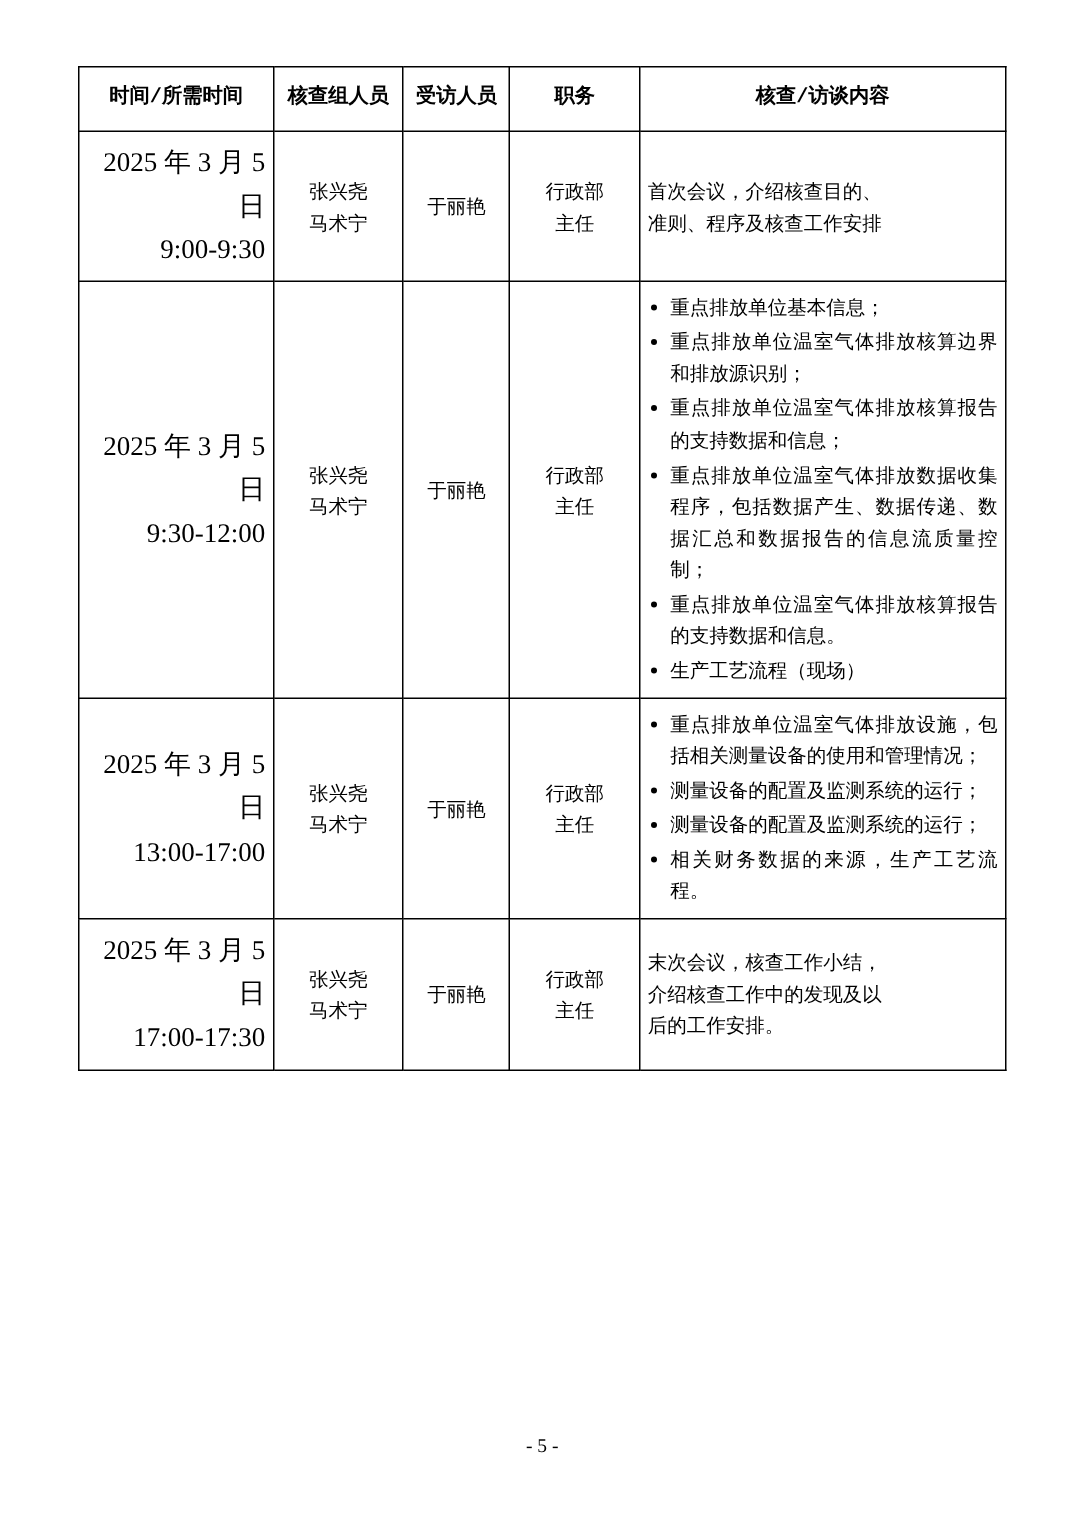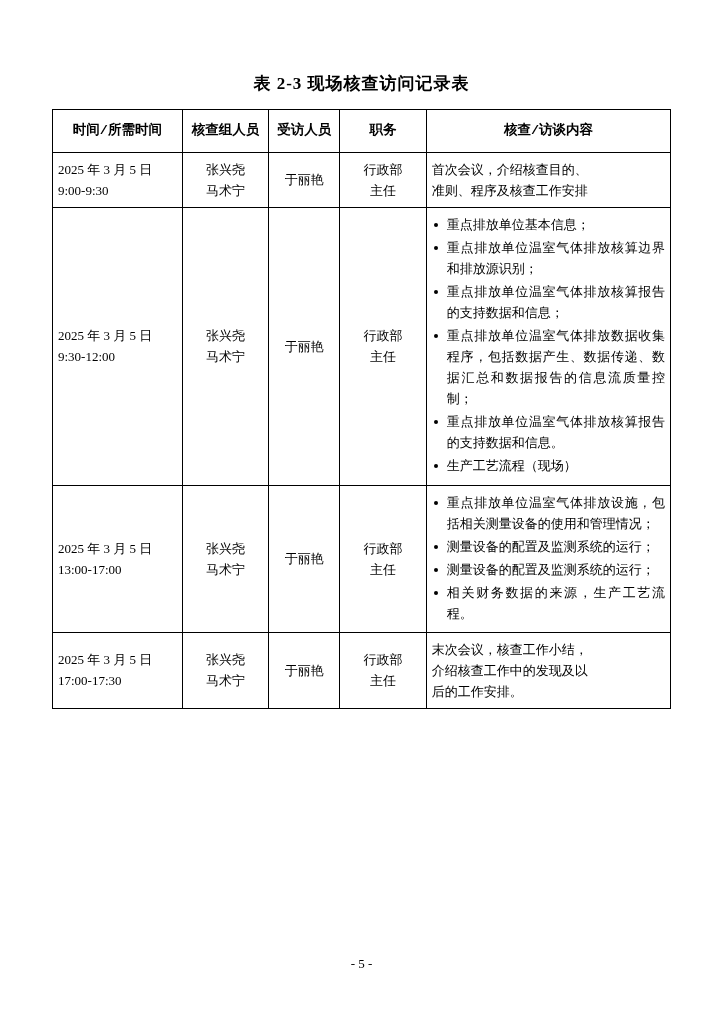--- a/index.html
+++ b/index.html
@@ -77,22 +77,22 @@
   col.c1 { width: 21%; }
   col.c2 { width: 14%; }
   col.c3 { width: 11.5%; }
   col.c4 { width: 14%; }
   col.c5 { width: 39.5%; }
 
   td.center {
     text-align: center;
   }
   td.cell-time {
-    text-align: left;
-    font-size: 13px;
+    text-align: right;
+    font-size: 18px;
   }
   .tline { display: block; }
   td.content {
     text-align: left;
     padding-left: 8px;
     padding-right: 6px;
   }
   td.content.plain {
     text-align: left;
   }
@@ -127,21 +127,20 @@
     text-align: center;
     font-size: 13px;
   }
 </style>
 </head>
 <body>
 
 <div class="page">
 
 
-  <div class="doc-title">表 2-3  现场核查访问记录表</div>
 
   <table class="rec">
     <colgroup>
       <col class="c1">
         <col class="c2">
         <col class="c3">
         <col class="c4">
         <col class="c5">
     </colgroup>
     <thead>

